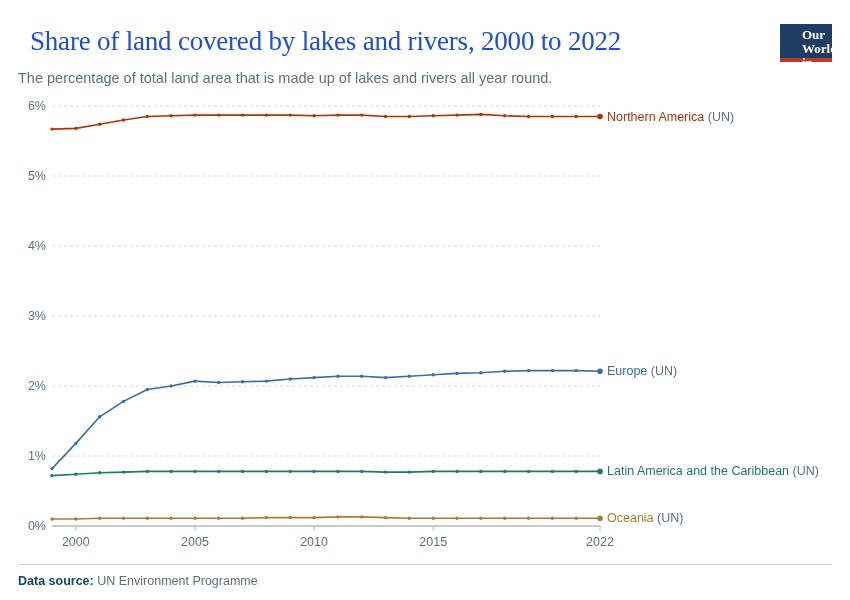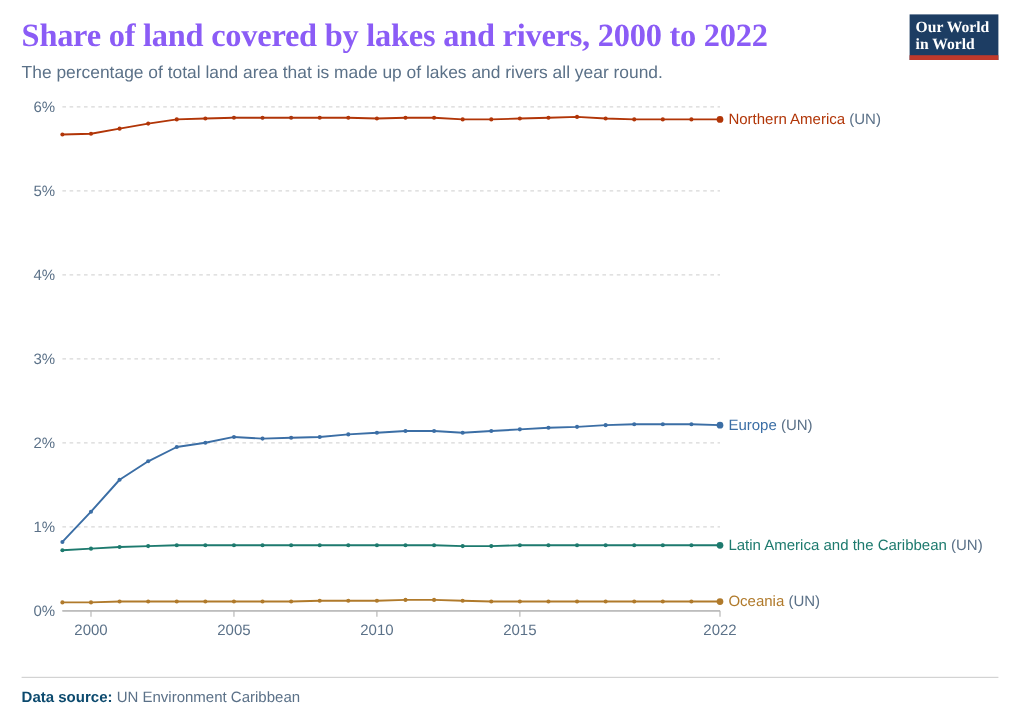--- a/index.html
+++ b/index.html
@@ -21,48 +21,48 @@
     box-sizing: border-box;
     padding: 14px 18px 0 18px;
   }
   
   .header {
     position: relative;
   }
   .chart-title {
     font-family: "Liberation Serif", serif;
     font-size: 27px;
-    font-weight: 700;
-    color: #8b5cf6;
+    font-weight: 400;
+    color: #1d4ed8;
     letter-spacing: -0.2px;
     line-height: 1.15;
-    margin: 0;
+    margin: 12px;
     padding-right: 90px;
   }
   .chart-subtitle {
     font-size: 14.5px;
     color: #5b7188;
     margin-top: 7px;
     line-height: 1.3;
     padding-right: 90px;
   }
   .owid-logo {
     position: absolute;
     top: -2px;
     right: 0;
-    width: 74px;
+    width: 52px;
     height: 38px;
     background: #1d3d63;
     color: #ffffff;
     font-family: "Liberation Serif", serif;
     font-weight: 700;
     font-size: 13px;
     line-height: 14px;
     text-align: left;
-    padding: 4px 5px 0 5px;
+    padding: 4px 5px 0 22px;
     box-sizing: border-box;
     border-bottom: 4px solid #c0392b;
   }
   .owid-logo .l2 { display: block; }
 
   
   .plot-wrap {
     position: relative;
     margin-top: 10px;
     width: 814px;
@@ -239,17 +239,17 @@
         <circle cx="558.17" cy="420.30" r="1.7" fill="#b07a2b"></circle>
         <circle cx="582.00" cy="420.30" r="1.7" fill="#b07a2b"></circle>
         <circle cx="582.00" cy="420.30" r="2.8" fill="#b07a2b"></circle>
         <text x="589.00" y="424.30" font-size="12.5" fill="#b07a2b" font-family="&quot;Liberation Sans&quot;, sans-serif">Oceania<tspan fill="#5b7188"> (UN)</tspan></text>
       </svg>
   </div>
 
   <div class="footer">
     <div class="footer-left">
       <span class="src-label">Data source:</span>
-      <span>UN Environment Caribbean</span>
+      <span>UN Environment Programme</span>
     </div>
   </div>
 
 </div>
 
 </body></html>

